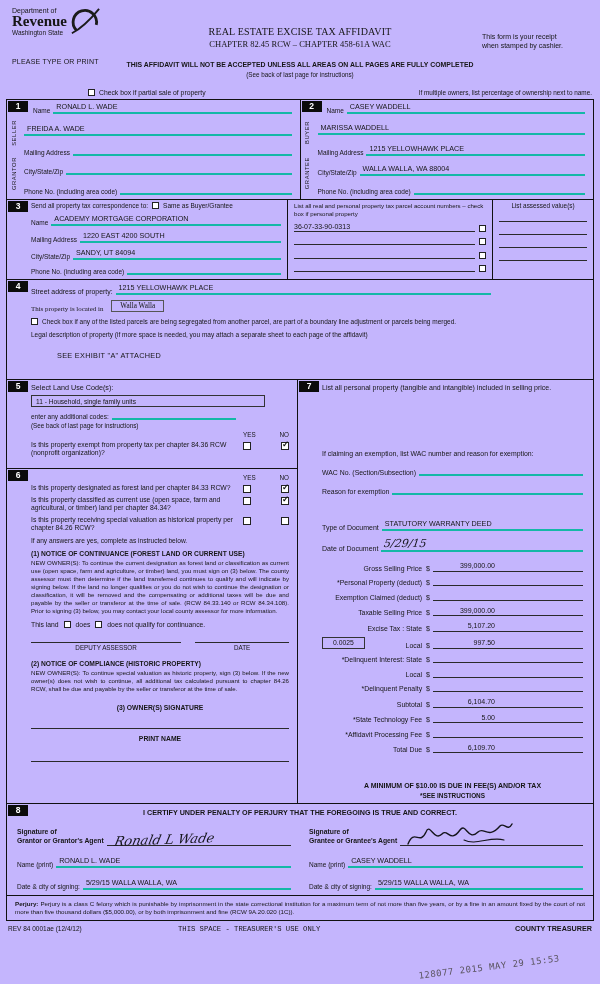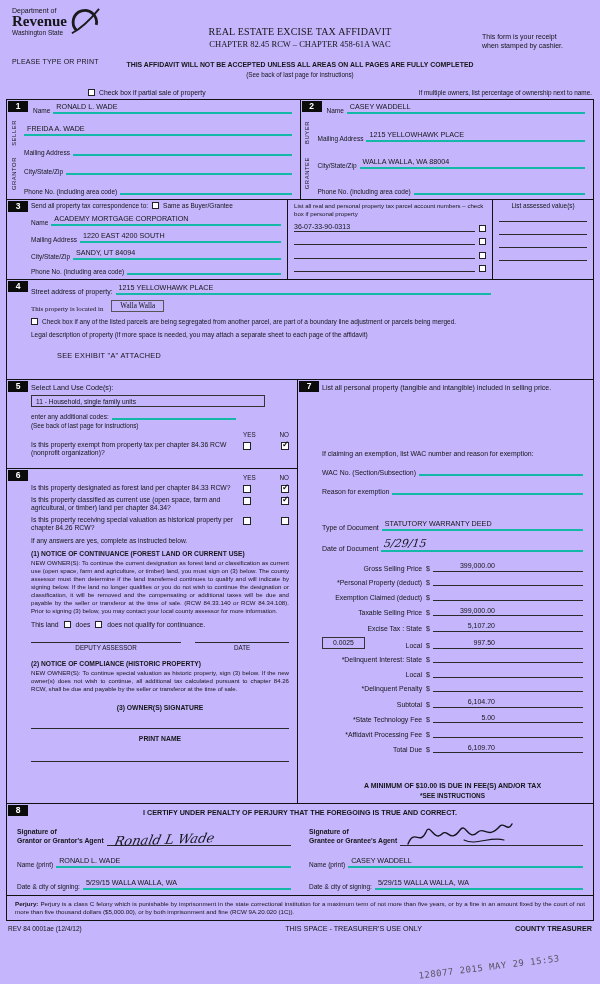--- a/index.html
+++ b/index.html
@@ -125,21 +125,21 @@
 .sig-lbl{font-size:6.8px;font-weight:bold;line-height:1.3;white-space:nowrap;padding-right:3px;}
 .sig-area{flex:1;border-bottom:1px solid #2a2a2a;position:relative;height:24px;}
 .sig-hand{position:absolute;left:8px;bottom:-2px;font-family:"DejaVu Serif",serif;font-style:italic;font-size:13px;transform:skewX(-14deg) rotate(-2deg);white-space:nowrap;color:#15151c;}
 .scrib{position:absolute;left:4px;bottom:-5px;}
 
 
 .perjury{padding:4px 8px;font-size:6.2px;line-height:1.32;text-align:justify;}
 .pj-lead{font-weight:bold;margin-right:2px;}
 .footrow{display:flex;align-items:center;margin:0 6px;padding:3px 2px 2px 2px;}
 .rev{font-size:6.5px;width:170px;}
-.treas-space{flex:1;text-align:right;font-size:7.2px;}
+.treas-space{flex:1;text-align:left;font-size:7.2px;font-family:Liberation Mono, monospace;}
 .county-treas{width:170px;text-align:right;font-size:7.2px;font-weight:bold;}
 .stamp{position:absolute;right:40px;bottom:12px;font-family:"DejaVu Sans Mono",monospace;font-size:9px;color:#5b5560;transform:rotate(-7deg);letter-spacing:.5px;}
 </style>
 </head>
 <body>
 
 <div class="page">
 
   <div class="hdr">
     <div class="logo-block">
@@ -203,20 +203,23 @@
       </div>
       <div class="party right">
         <div class="badge">2</div>
         <div class="vstrip">
           <span class="vtext">BUYER</span>
           <span class="vtext">GRANTEE</span>
         </div>
         <div class="f-row first">
           <span class="lbl">Name</span>
           <span class="line">CASEY WADDELL</span>
+        </div>
+        <div class="f-row">
+          <span class="line">MARISSA WADDELL</span>
         </div>
         <div class="f-row">
           <span class="lbl">Mailing Address</span>
           <span class="line">1215 YELLOWHAWK PLACE</span>
         </div>
         <div class="f-row">
           <span class="lbl">City/State/Zip</span>
           <span class="line">WALLA WALLA, WA  88004</span>
         </div>
         <div class="f-row">

